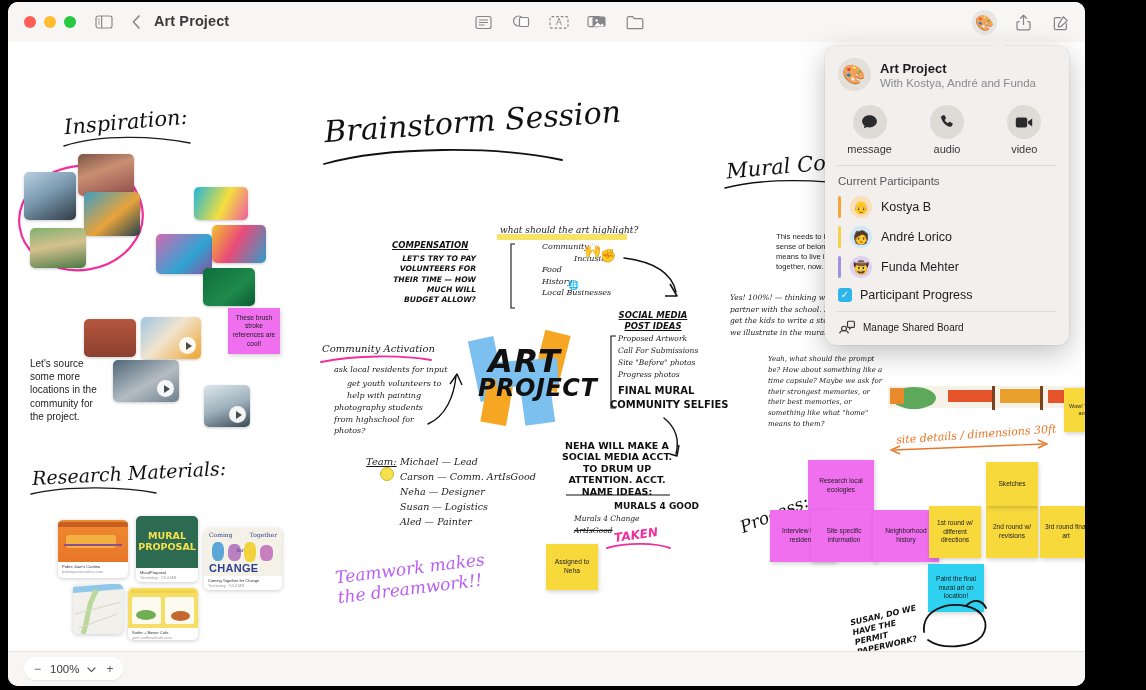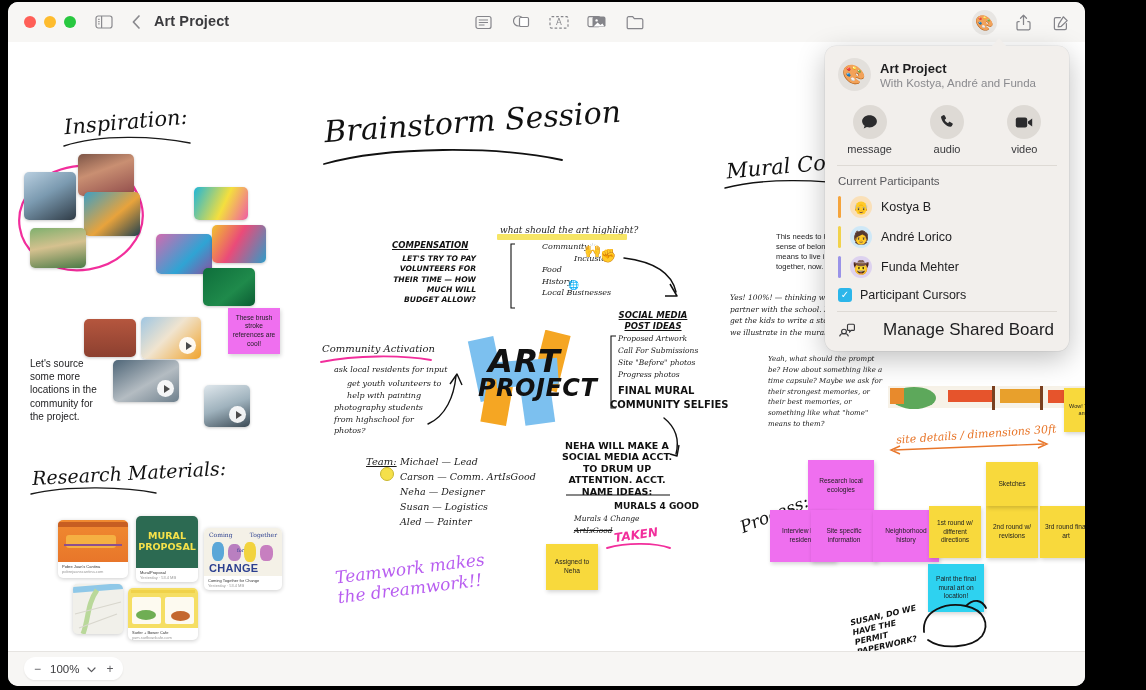--- a/index.html
+++ b/index.html
@@ -186,21 +186,21 @@
   .p-name { font-size: 12.5px; color: #1d1d1f; }
 
   #cursors-row { display: flex; align-items: center; gap: 8px; padding: 6px 13px 9px 13px; cursor: default; }
   #cursors-checkbox {
     width: 14px; height: 14px; border-radius: 3px; background: #2cb6ea;
     display: flex; align-items: center; justify-content: center;
     color: #fff; font-size: 10px; line-height: 1; flex: none;
   }
   #cursors-label { font-size: 12.5px; color: #1d1d1f; }
   #manage-row { display: flex; align-items: center; gap: 8px; padding: 8px 13px 11px 13px; cursor: default; }
-  #manage-label { font-size: 17px; color: #1d1d1f; margin-left: 20px; }
+  #manage-label { font-size: 10px; color: #1d1d1f; }
 </style>
 </head>
 <body>
 
 <div id="app">
 
   <div id="titlebar">
     <div class="traffic tl-red"></div>
     <div class="traffic tl-yel"></div>
     <div class="traffic tl-grn"></div>
@@ -586,21 +586,21 @@
         </div>
         <div class="participant">
           <div class="cursor-bar" style="background:#9a93e8"></div>
           <div class="p-avatar" style="background:#ddd2ef">🤠</div>
           <div class="p-name">Funda Mehter</div>
         </div>
       </div>
 
     <div id="cursors-row">
       <div id="cursors-checkbox">✓</div>
-      <div id="cursors-label">Participant Cursors</div>
+      <div id="cursors-label">Participant Progress</div>
     </div>
 
     <div class="pdivider"></div>
 
     <div id="manage-row">
       <span style="color:#38383b; display:flex;">
         <svg width="17" height="14" viewBox="0 0 17 14" fill="none" stroke="currentColor" stroke-width="1.15">
           <circle cx="6" cy="8.6" r="2.4"></circle>
           <path d="M1.6 13.4c.5-1.9 2.3-2.9 4.4-2.9s3.9 1 4.4 2.9"></path>
           <path d="M10.5 1.2h4.9a1 1 0 0 1 1 1v4.2a1 1 0 0 1-1 1h-2.1l-1.6 1.5V7.4h-1.2a1 1 0 0 1-1-1V2.2a1 1 0 0 1 1-1z"></path>

